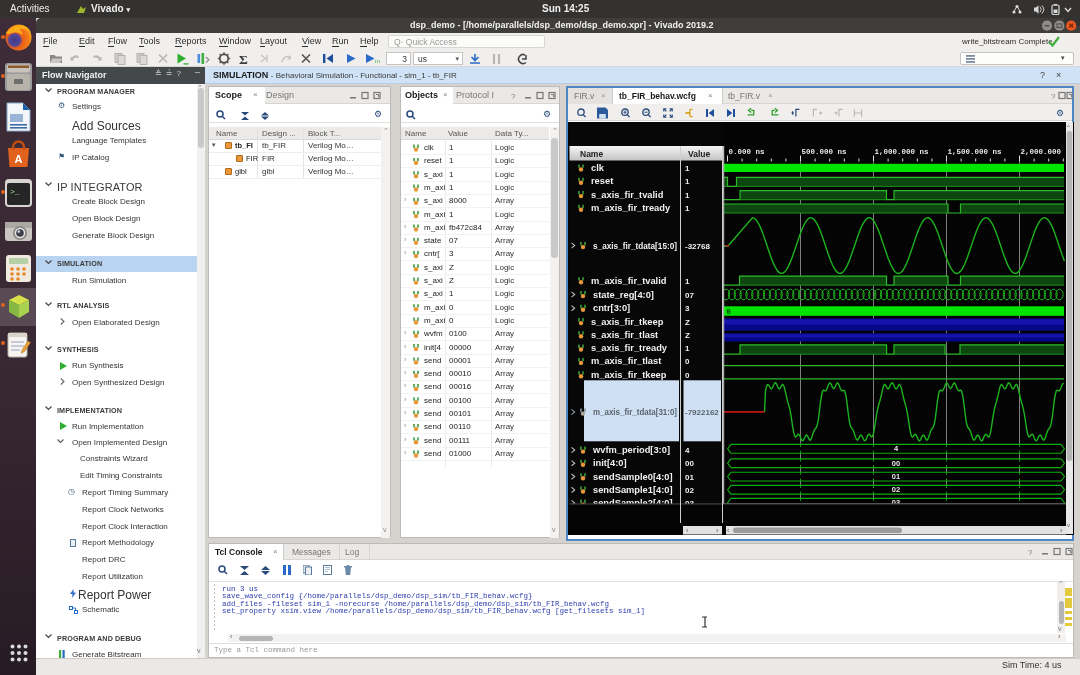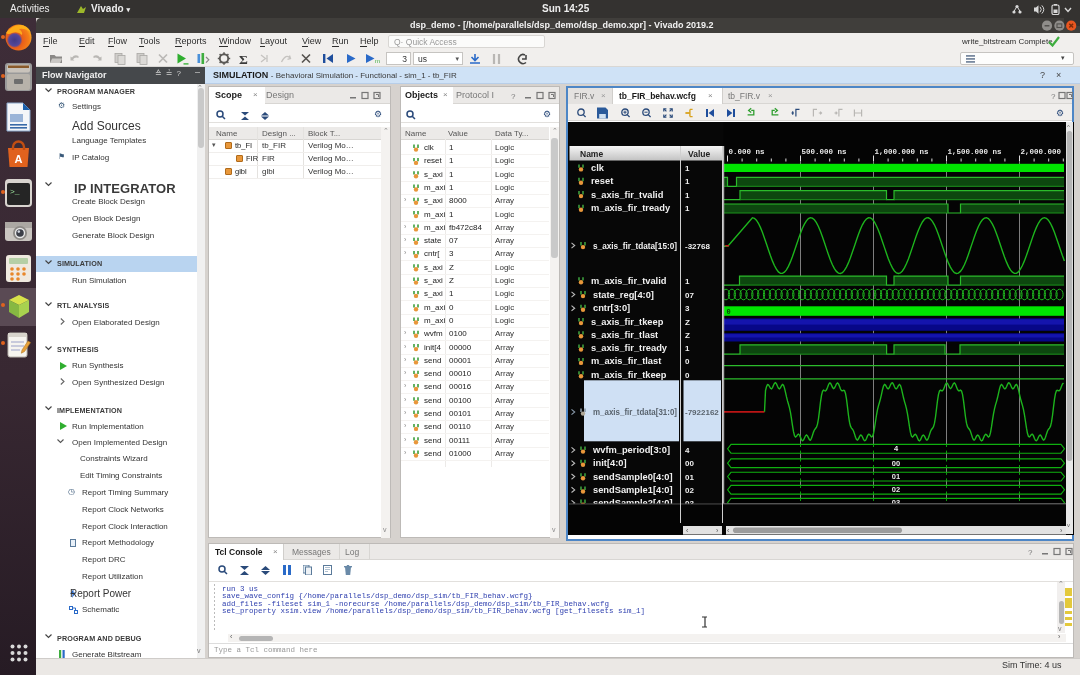--- a/index.html
+++ b/index.html
@@ -257,21 +257,21 @@
 <div class="tx" style="left:57px;top:87px;font-size:7.2px;font-weight:bold;color:#3a3a3a;letter-spacing:0.1px">PROGRAM MANAGER</div>
 <div class="tx" style="left:58px;top:101px;font-size:8px;color:#3a5a7a">⚙</div>
 <div class="tx" style="left:72px;top:102px;font-size:8px;color:#333">Settings</div>
 <div class="tx" style="left:72px;top:119px;font-size:12px;color:#333">Add Sources</div>
 <div class="tx" style="left:72px;top:136px;font-size:8px;color:#333">Language Templates</div>
 <div class="tx" style="left:58px;top:152px;font-size:8px;color:#3a5a7a">⚑</div>
 <div class="tx" style="left:72px;top:153px;font-size:8px;color:#333">IP Catalog</div>
 <svg class="abs" style="left:45px;top:182px" width="7" height="5" viewBox="0 0 7 5">
     <path d="M0.5,0.5 L3.5,3.5 L6.5,0.5" fill="none" stroke="#444" stroke-width="1.2"></path>
   </svg>
-<div class="tx" style="left:74px;top:181px;font-size:13px;font-weight:bold;color:#3a3a3a;letter-spacing:0.1px">IP INTEGRATOR</div>
+<div class="tx" style="left:57px;top:181px;font-size:11px;font-weight:normal;color:#3a3a3a;letter-spacing:0.1px">IP INTEGRATOR</div>
 <div class="tx" style="left:72px;top:197px;font-size:8px;color:#333">Create Block Design</div>
 <div class="tx" style="left:72px;top:214px;font-size:8px;color:#333">Open Block Design</div>
 <div class="tx" style="left:72px;top:231px;font-size:8px;color:#333">Generate Block Design</div>
 <svg class="abs" style="left:45px;top:260px" width="7" height="5" viewBox="0 0 7 5">
     <path d="M0.5,0.5 L3.5,3.5 L6.5,0.5" fill="none" stroke="#444" stroke-width="1.2"></path>
   </svg>
 <div class="tx" style="left:57px;top:259px;font-size:7.2px;font-weight:bold;color:#3a3a3a;letter-spacing:0.1px">SIMULATION</div>
 <div class="tx" style="left:72px;top:276px;font-size:8px;color:#333">Run Simulation</div>
 <svg class="abs" style="left:45px;top:302px" width="7" height="5" viewBox="0 0 7 5">
     <path d="M0.5,0.5 L3.5,3.5 L6.5,0.5" fill="none" stroke="#444" stroke-width="1.2"></path>
@@ -311,21 +311,21 @@
 <div class="tx" style="left:82px;top:488px;font-size:8px;color:#333">Report Timing Summary</div>
 <div class="tx" style="left:82px;top:505px;font-size:8px;color:#333">Report Clock Networks</div>
 <div class="tx" style="left:82px;top:522px;font-size:8px;color:#333">Report Clock Interaction</div>
 <div class="abs" style="left:70px;top:539px;width:6px;height:8px;background:#e8f0f8;border:1px solid #5a7a9a"></div>
 <div class="tx" style="left:82px;top:538px;font-size:8px;color:#333">Report Methodology</div>
 <div class="tx" style="left:82px;top:555px;font-size:8px;color:#333">Report DRC</div>
 <div class="tx" style="left:82px;top:572px;font-size:8px;color:#333">Report Utilization</div>
 <svg class="abs" style="left:69px;top:589px" width="8" height="9" viewBox="0 0 8 9">
     <path d="M4.5,0 L1,5 h2.5 L3,9 L7,3.5 h-2.5 Z" fill="#2a6ac8"></path>
   </svg>
-<div class="tx" style="left:70px;top:588px;font-size:10px;color:#333">Report Power</div>
+<div class="tx" style="left:78px;top:588px;font-size:12px;color:#333">Report Power</div>
 <svg class="abs" style="left:69px;top:606px" width="9" height="8" viewBox="0 0 9 8">
     <g fill="none" stroke="#2a6ac8" stroke-width="1">
       <rect x="0.5" y="0.5" width="3" height="3"></rect>
       <rect x="5.5" y="4.5" width="3" height="3"></rect>
       <path d="M3.5,2 h3 v3"></path>
     </g>
   </svg>
 <div class="tx" style="left:82px;top:605px;font-size:8px;color:#333">Schematic</div>
 <svg class="abs" style="left:45px;top:634px" width="7" height="5" viewBox="0 0 7 5">
     <path d="M0.5,0.5 L3.5,3.5 L6.5,0.5" fill="none" stroke="#444" stroke-width="1.2"></path>
@@ -371,21 +371,21 @@
 <div class="tx" style="left:374px;top:109px;font-size:9px;color:#2a4a7a">⚙</div>
 <div class="abs" style="left:209px;top:122px;width:181px;height:1px;background:#e2e0dd"></div>
 <div class="abs" style="left:209px;top:127px;width:172px;height:13px;background:#eceae8;border-bottom:1px solid #d8d6d3"></div>
 <div class="tx" style="left:216px;top:129px;font-size:8px;color:#555">Name</div>
 <div class="tx" style="left:262px;top:129px;font-size:8px;color:#555">Design ...</div>
 <div class="tx" style="left:308px;top:129px;font-size:8px;color:#555">Block T...</div>
 <div class="abs" style="left:257px;top:127px;width:1px;height:52px;background:#e4e2df"></div>
 <div class="abs" style="left:303px;top:127px;width:1px;height:52px;background:#e4e2df"></div>
 <div class="tx" style="left:212px;top:141px;font-size:7px;color:#555">▾</div>
 <div class="abs" style="left:225px;top:142px;width:7px;height:7px;background:#e8973a;border:1px solid #b06a1a;border-radius:1px"></div>
-<div class="tx" style="left:235px;top:141px;font-size:7.5px;font-weight:normal;color:#222">tb_FI</div>
+<div class="tx" style="left:235px;top:141px;font-size:7.5px;font-weight:bold;color:#222">tb_FI</div>
 <div class="tx" style="left:262px;top:141px;font-size:8px;color:#333">tb_FIR</div>
 <div class="tx" style="left:308px;top:141px;font-size:8px;color:#333">Verilog Mo…</div>
 <div class="abs" style="left:209px;top:152px;width:172px;height:1px;background:#f0eeec"></div>
 <div class="abs" style="left:236px;top:155px;width:7px;height:7px;background:#e8973a;border:1px solid #b06a1a;border-radius:1px"></div>
 <div class="tx" style="left:246px;top:154px;font-size:7.5px;font-weight:normal;color:#222">FIR</div>
 <div class="tx" style="left:262px;top:154px;font-size:8px;color:#333">FIR</div>
 <div class="tx" style="left:308px;top:154px;font-size:8px;color:#333">Verilog Mo…</div>
 <div class="abs" style="left:209px;top:165px;width:172px;height:1px;background:#f0eeec"></div>
 <div class="abs" style="left:225px;top:168px;width:7px;height:7px;background:#e8973a;border:1px solid #b06a1a;border-radius:1px"></div>
 <div class="tx" style="left:235px;top:167px;font-size:7.5px;font-weight:normal;color:#222">glbl</div>

